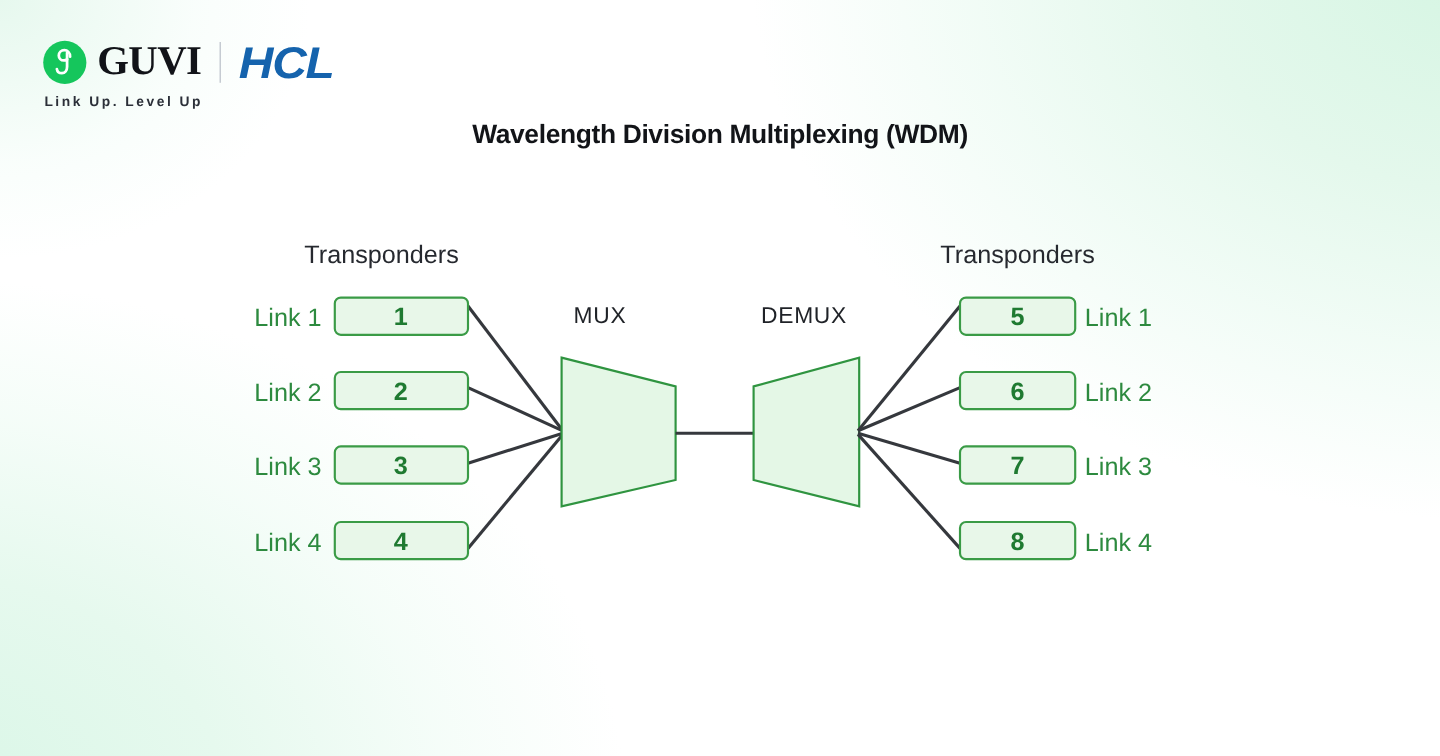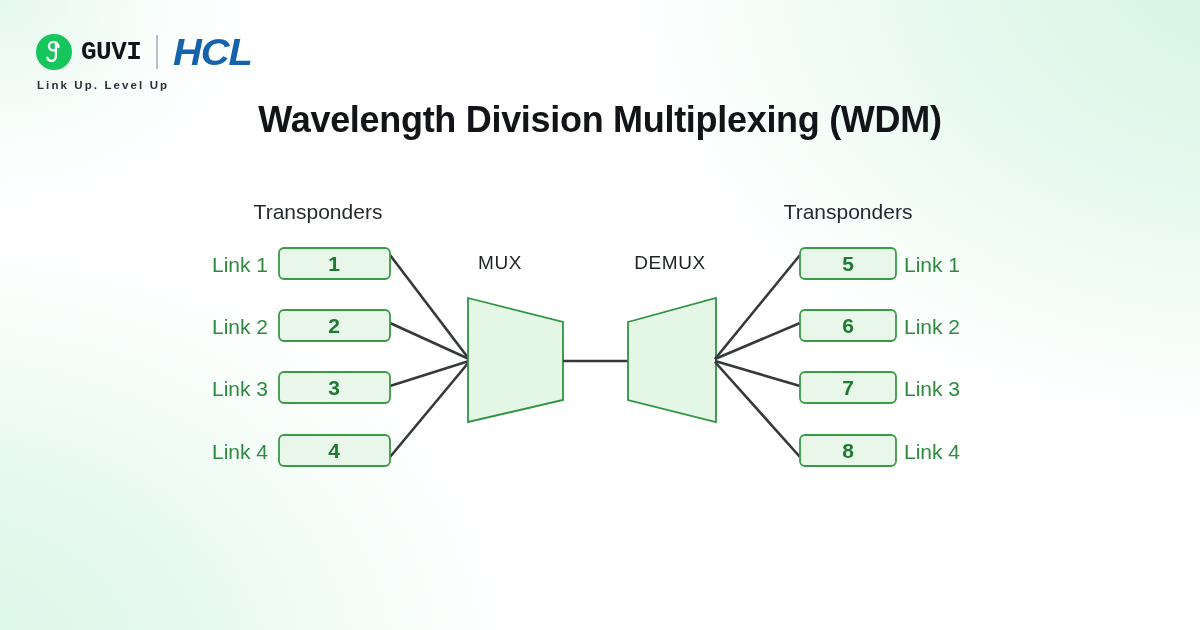--- a/index.html
+++ b/index.html
@@ -35,22 +35,22 @@
     display:flex; flex-direction:column; gap:2px;
   }
   .logo-row { display:flex; align-items:center; gap:0; height:44px; }
   .guvi-mark {
     width:36px; height:36px; border-radius:50%;
     background:#15c65c;
     display:flex; align-items:center; justify-content:center;
     flex:0 0 auto;
   }
   .guvi-word {
-    font-family:Liberation Mono, monospace;
-    font-size:26px; font-weight:700; letter-spacing:-0.5px;
+    font-family:Liberation Serif, serif;
+    font-size:34px; font-weight:700; letter-spacing:-0.5px;
     color:#111318; margin-left:9px; line-height:1;
   }
   .logo-divider {
     width:1.5px; height:34px; background:#b9bfc7;
     margin:0 15px;
   }
   .hcl-word {
     font-family:"Liberation Sans", sans-serif;
     font-size:37px; font-weight:700; font-style:italic;
     letter-spacing:-1px; color:#1563ad; line-height:1;
@@ -60,21 +60,21 @@
     font-family:"Liberation Sans", sans-serif;
     font-size:11.5px; font-weight:700; letter-spacing:2.1px;
     color:#2b2f38; margin-left:1px; margin-top:3px;
   }
 
   
   .page-title {
     position:absolute; left:0; right:0; top:99px;
     text-align:center;
     font-family:"Liberation Sans", sans-serif;
-    font-size:36px; font-weight:700; letter-spacing:-0.3px;
+    font-size:22px; font-weight:700; letter-spacing:-0.3px;
     color:#121418;
   }
 
   
   .diagram { position:absolute; left:0; top:0; width:1200px; height:630px; }
   .t-header {
     font-family:"Liberation Sans", sans-serif;
     font-size:21px; font-weight:400; fill:#26292f;
   }
   .mux-label {

